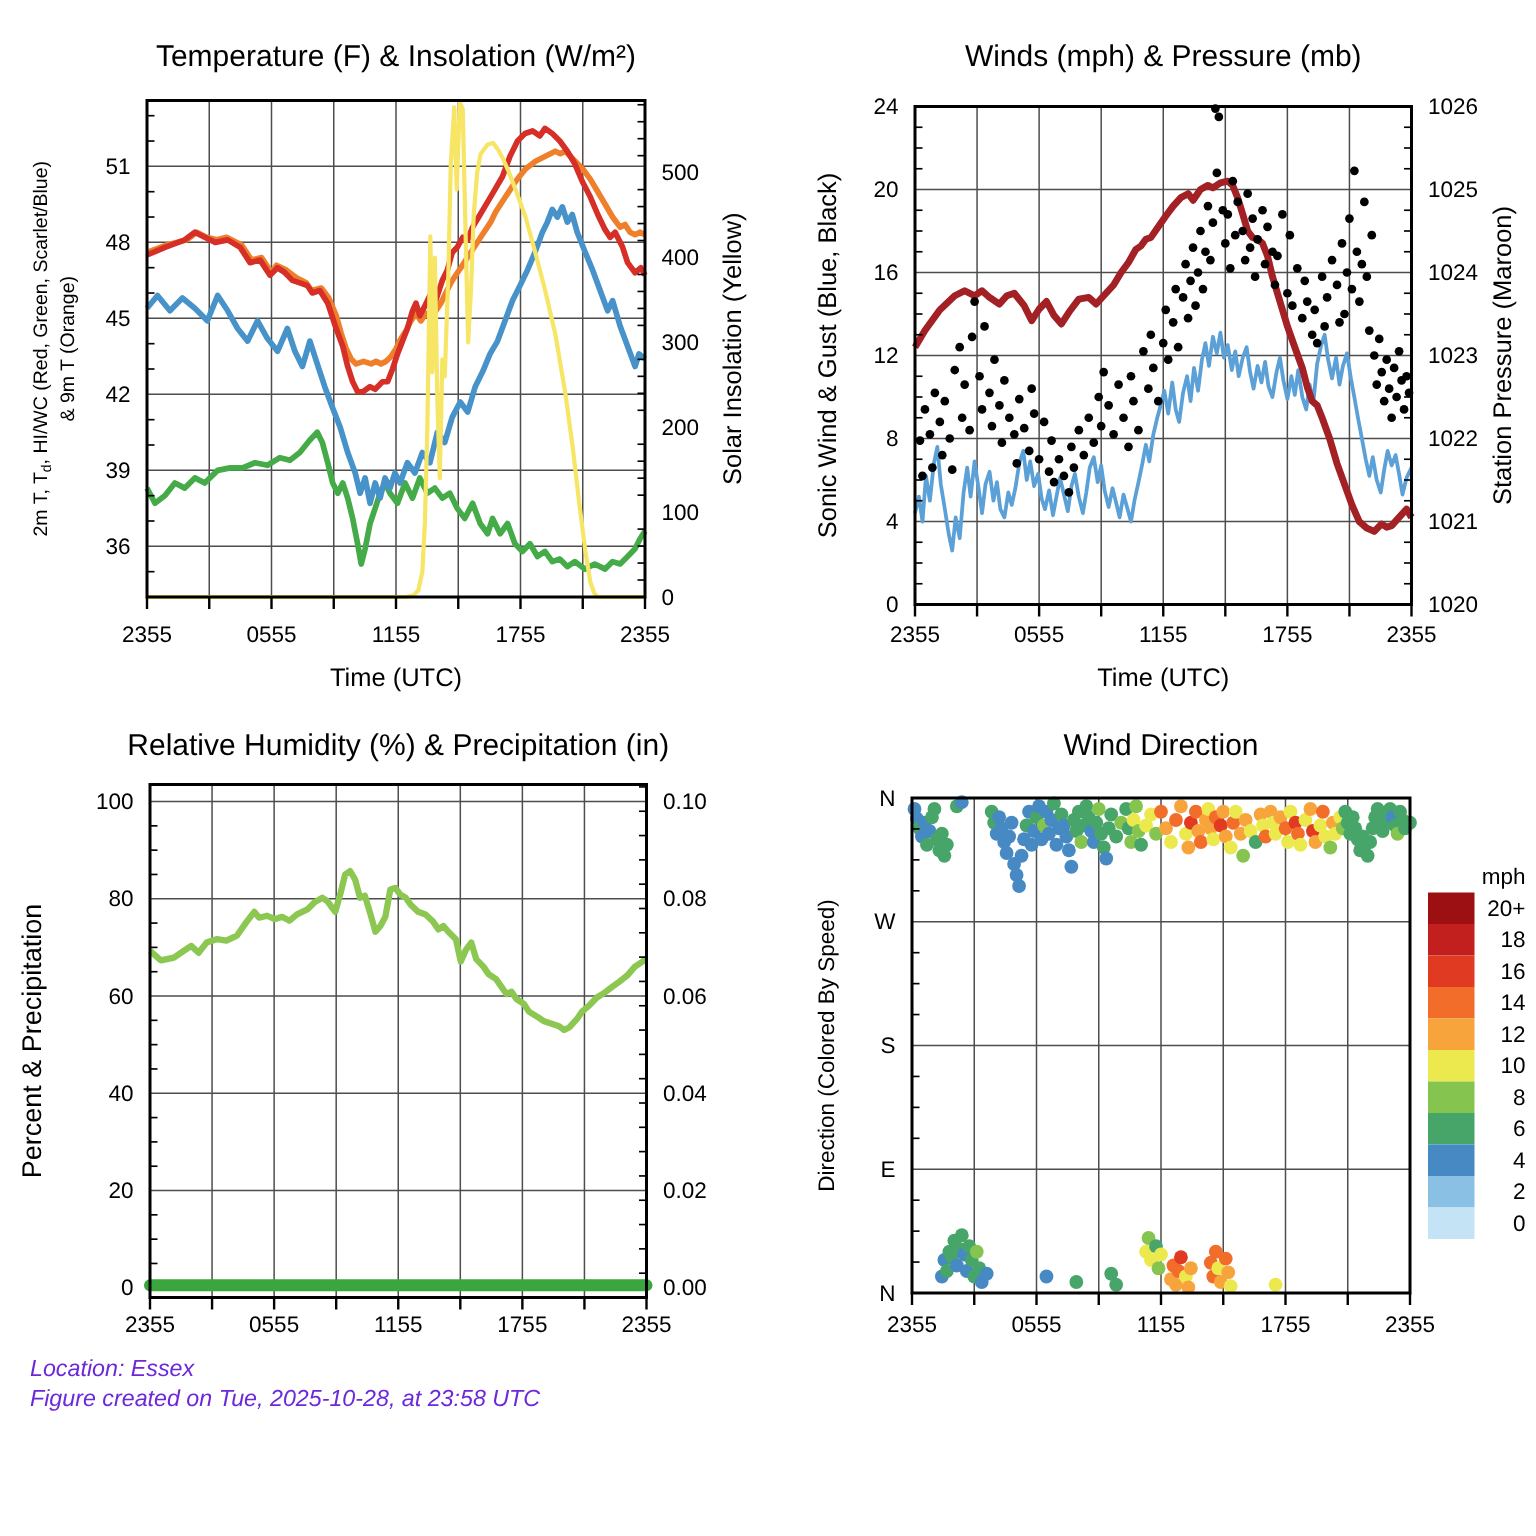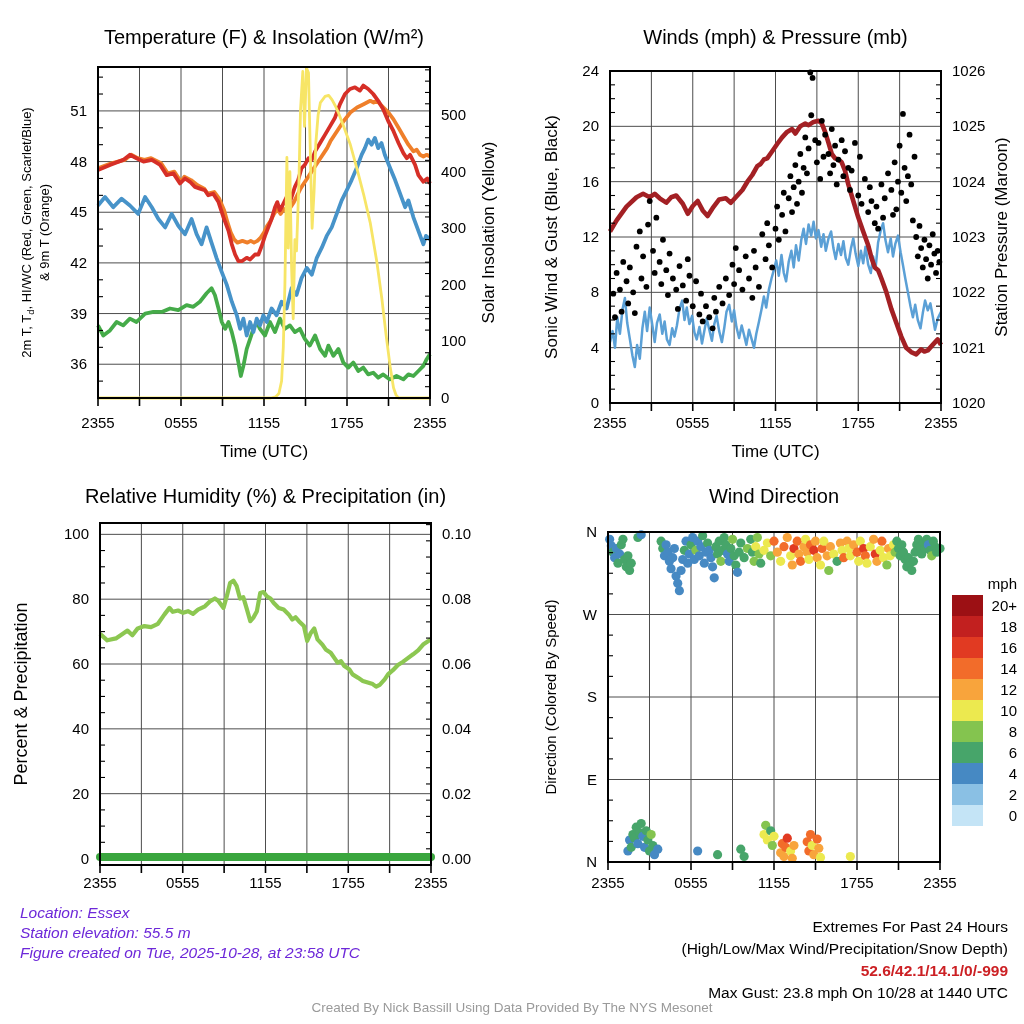--- a/index.html
+++ b/index.html
@@ -694,26 +694,18 @@
       <rect x="440" y="285" width="31" height="21" fill="#4689c3"></rect>
       <text x="505" y="300.5" font-size="15" font-family="&quot;Liberation Sans&quot;, sans-serif" fill="#000" text-anchor="end">4</text>
       <rect x="440" y="306" width="31" height="21" fill="#8ac0e4"></rect>
       <text x="505" y="321.5" font-size="15" font-family="&quot;Liberation Sans&quot;, sans-serif" fill="#000" text-anchor="end">2</text>
       <rect x="440" y="327" width="31" height="21" fill="#c4e4f6"></rect>
       <text x="505" y="342.5" font-size="15" font-family="&quot;Liberation Sans&quot;, sans-serif" fill="#000" text-anchor="end">0</text>
     </svg>
 
 <div class="footer-left">
   <div>Location: Essex</div>
-  <div>Station elevation: 55.5 m</div>
   <div>Figure created on Tue, 2025-10-28, at 23:58 UTC</div>
 </div>
 
-<div class="footer-right">
-  <div>Extremes For Past 24 Hours</div>
-  <div>(High/Low/Max Wind/Precipitation/Snow Depth)</div>
-  <div class="extreme-values" id="extreme-values" style="color: rgb(204, 32, 36);">52.6/42.1/14.1/0/-999</div>
-  <div>Max Gust: 23.8 mph On 10/28 at 1440 UTC</div>
-</div>
 
-<div class="credit">Created By Nick Bassill Using Data Provided By The NYS Mesonet</div>
 
 </div>
 
 </body></html>

